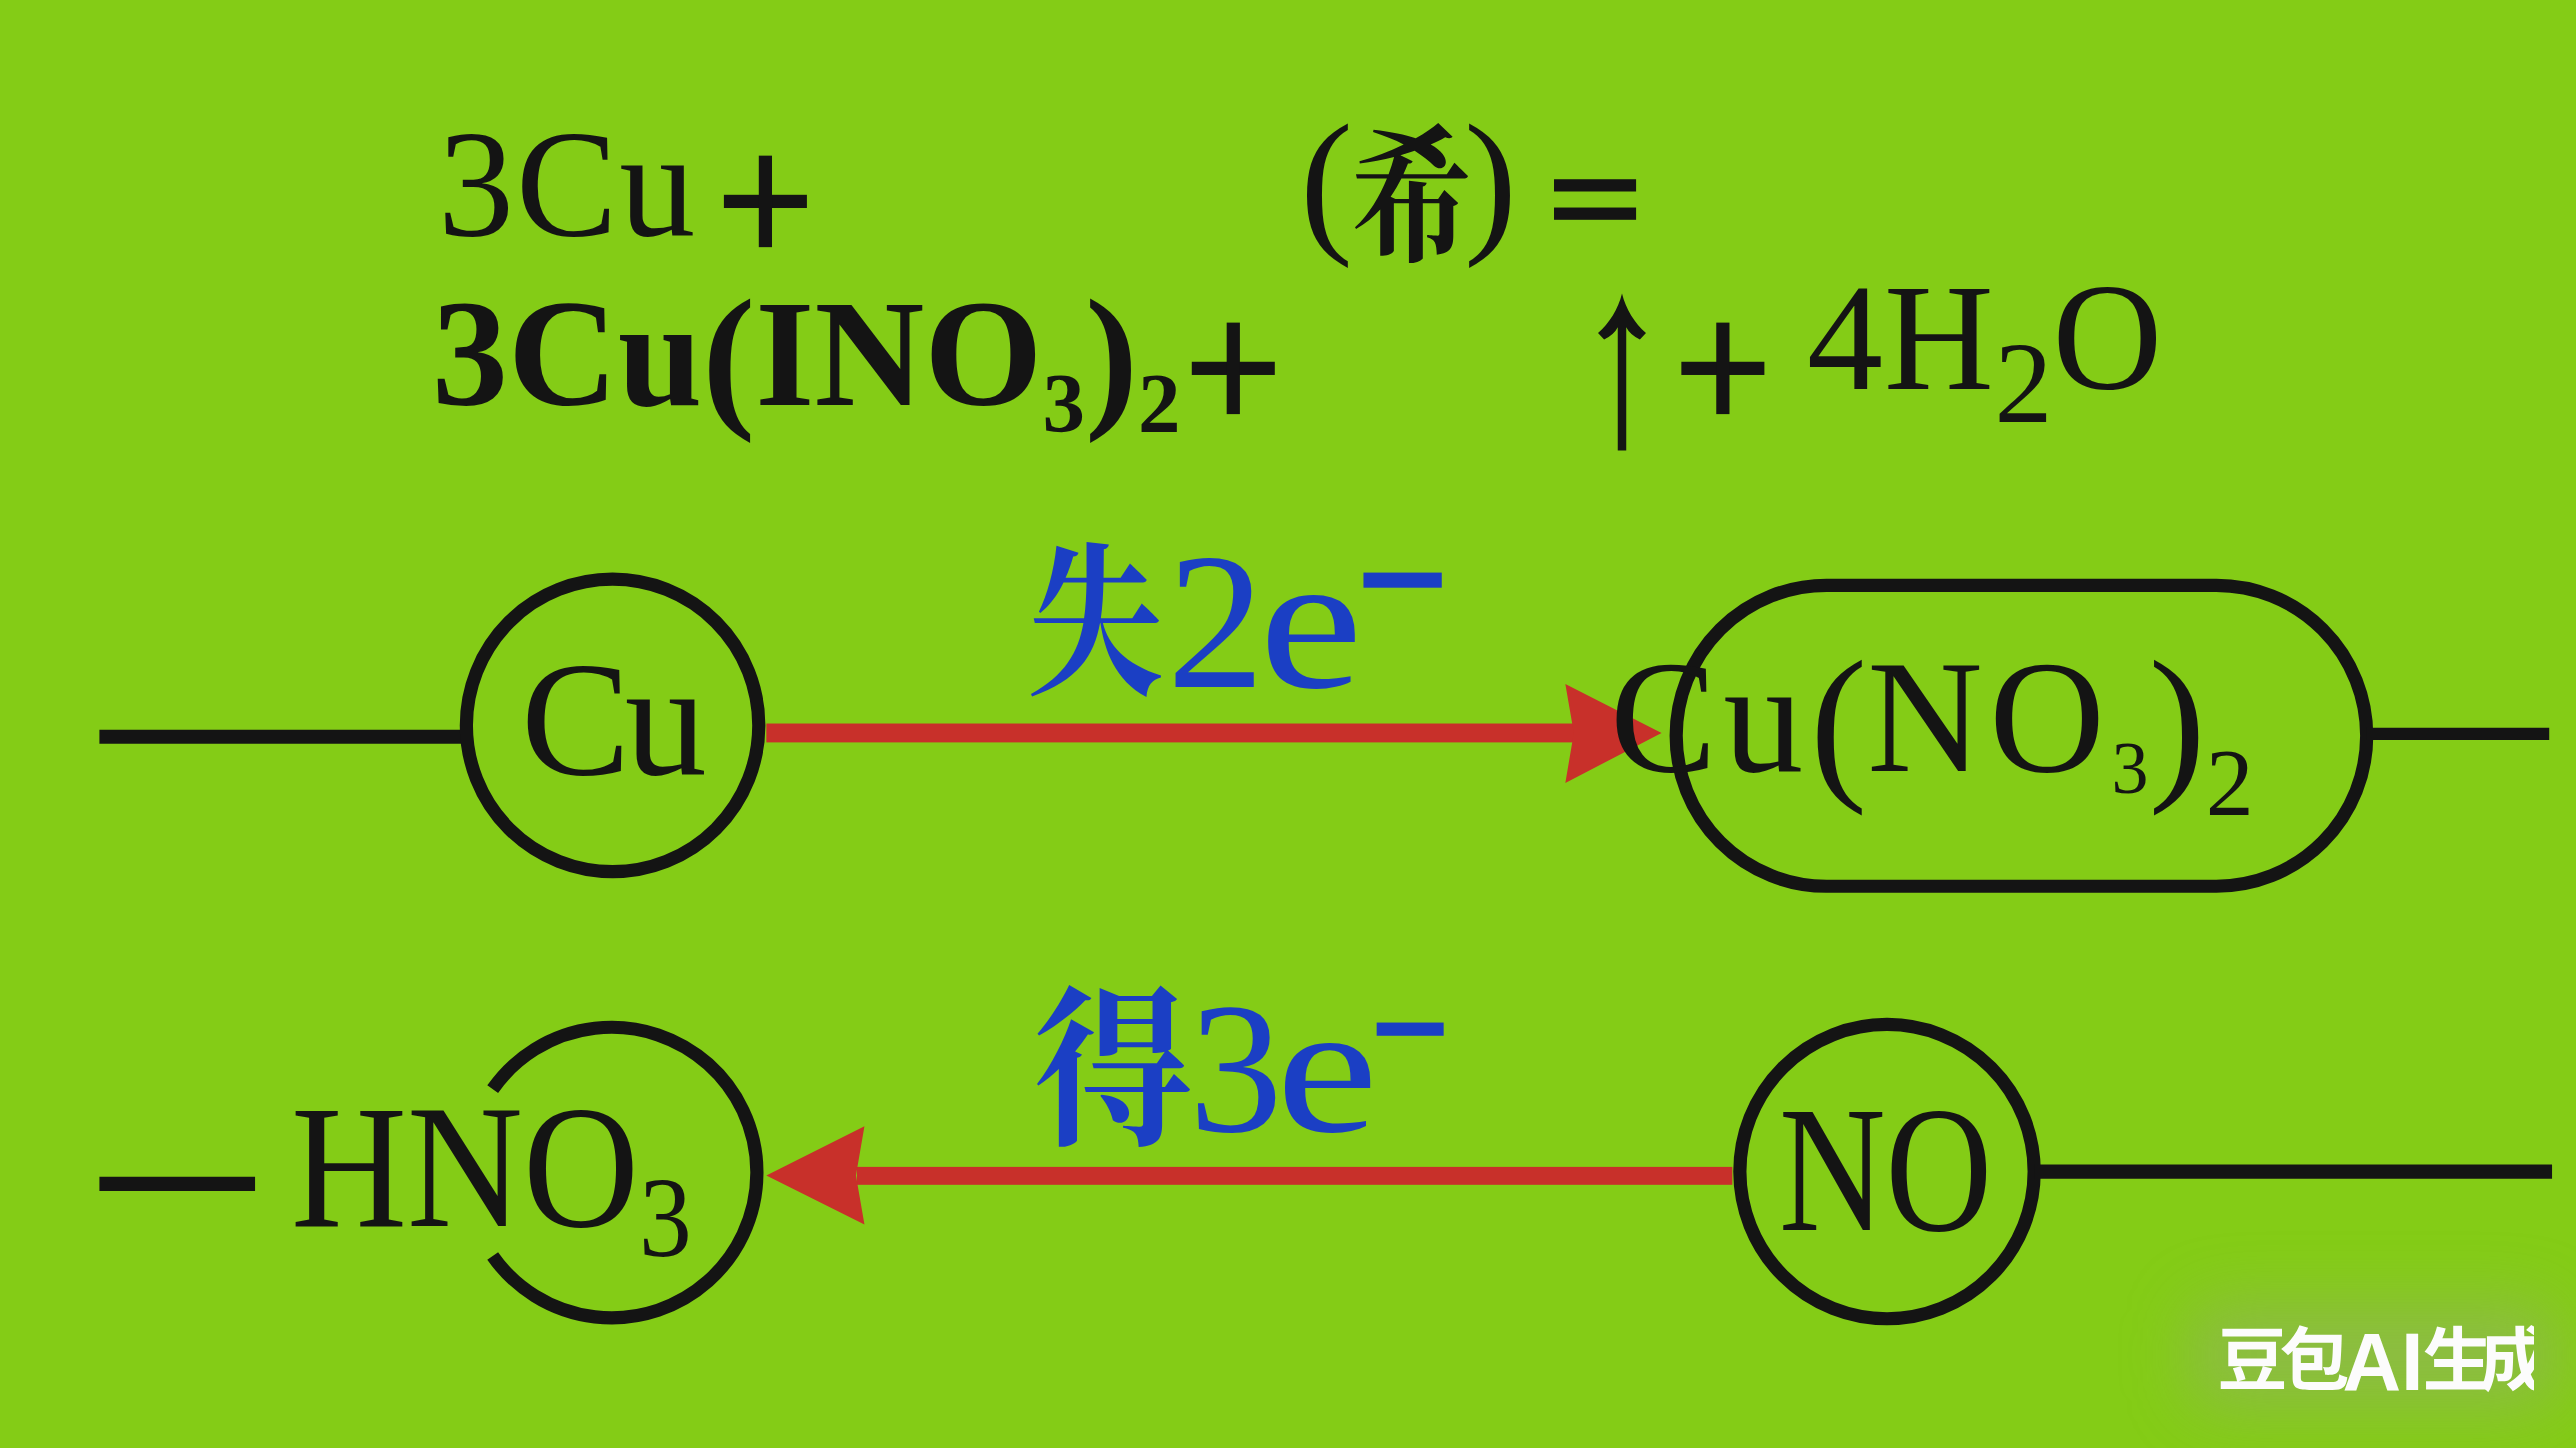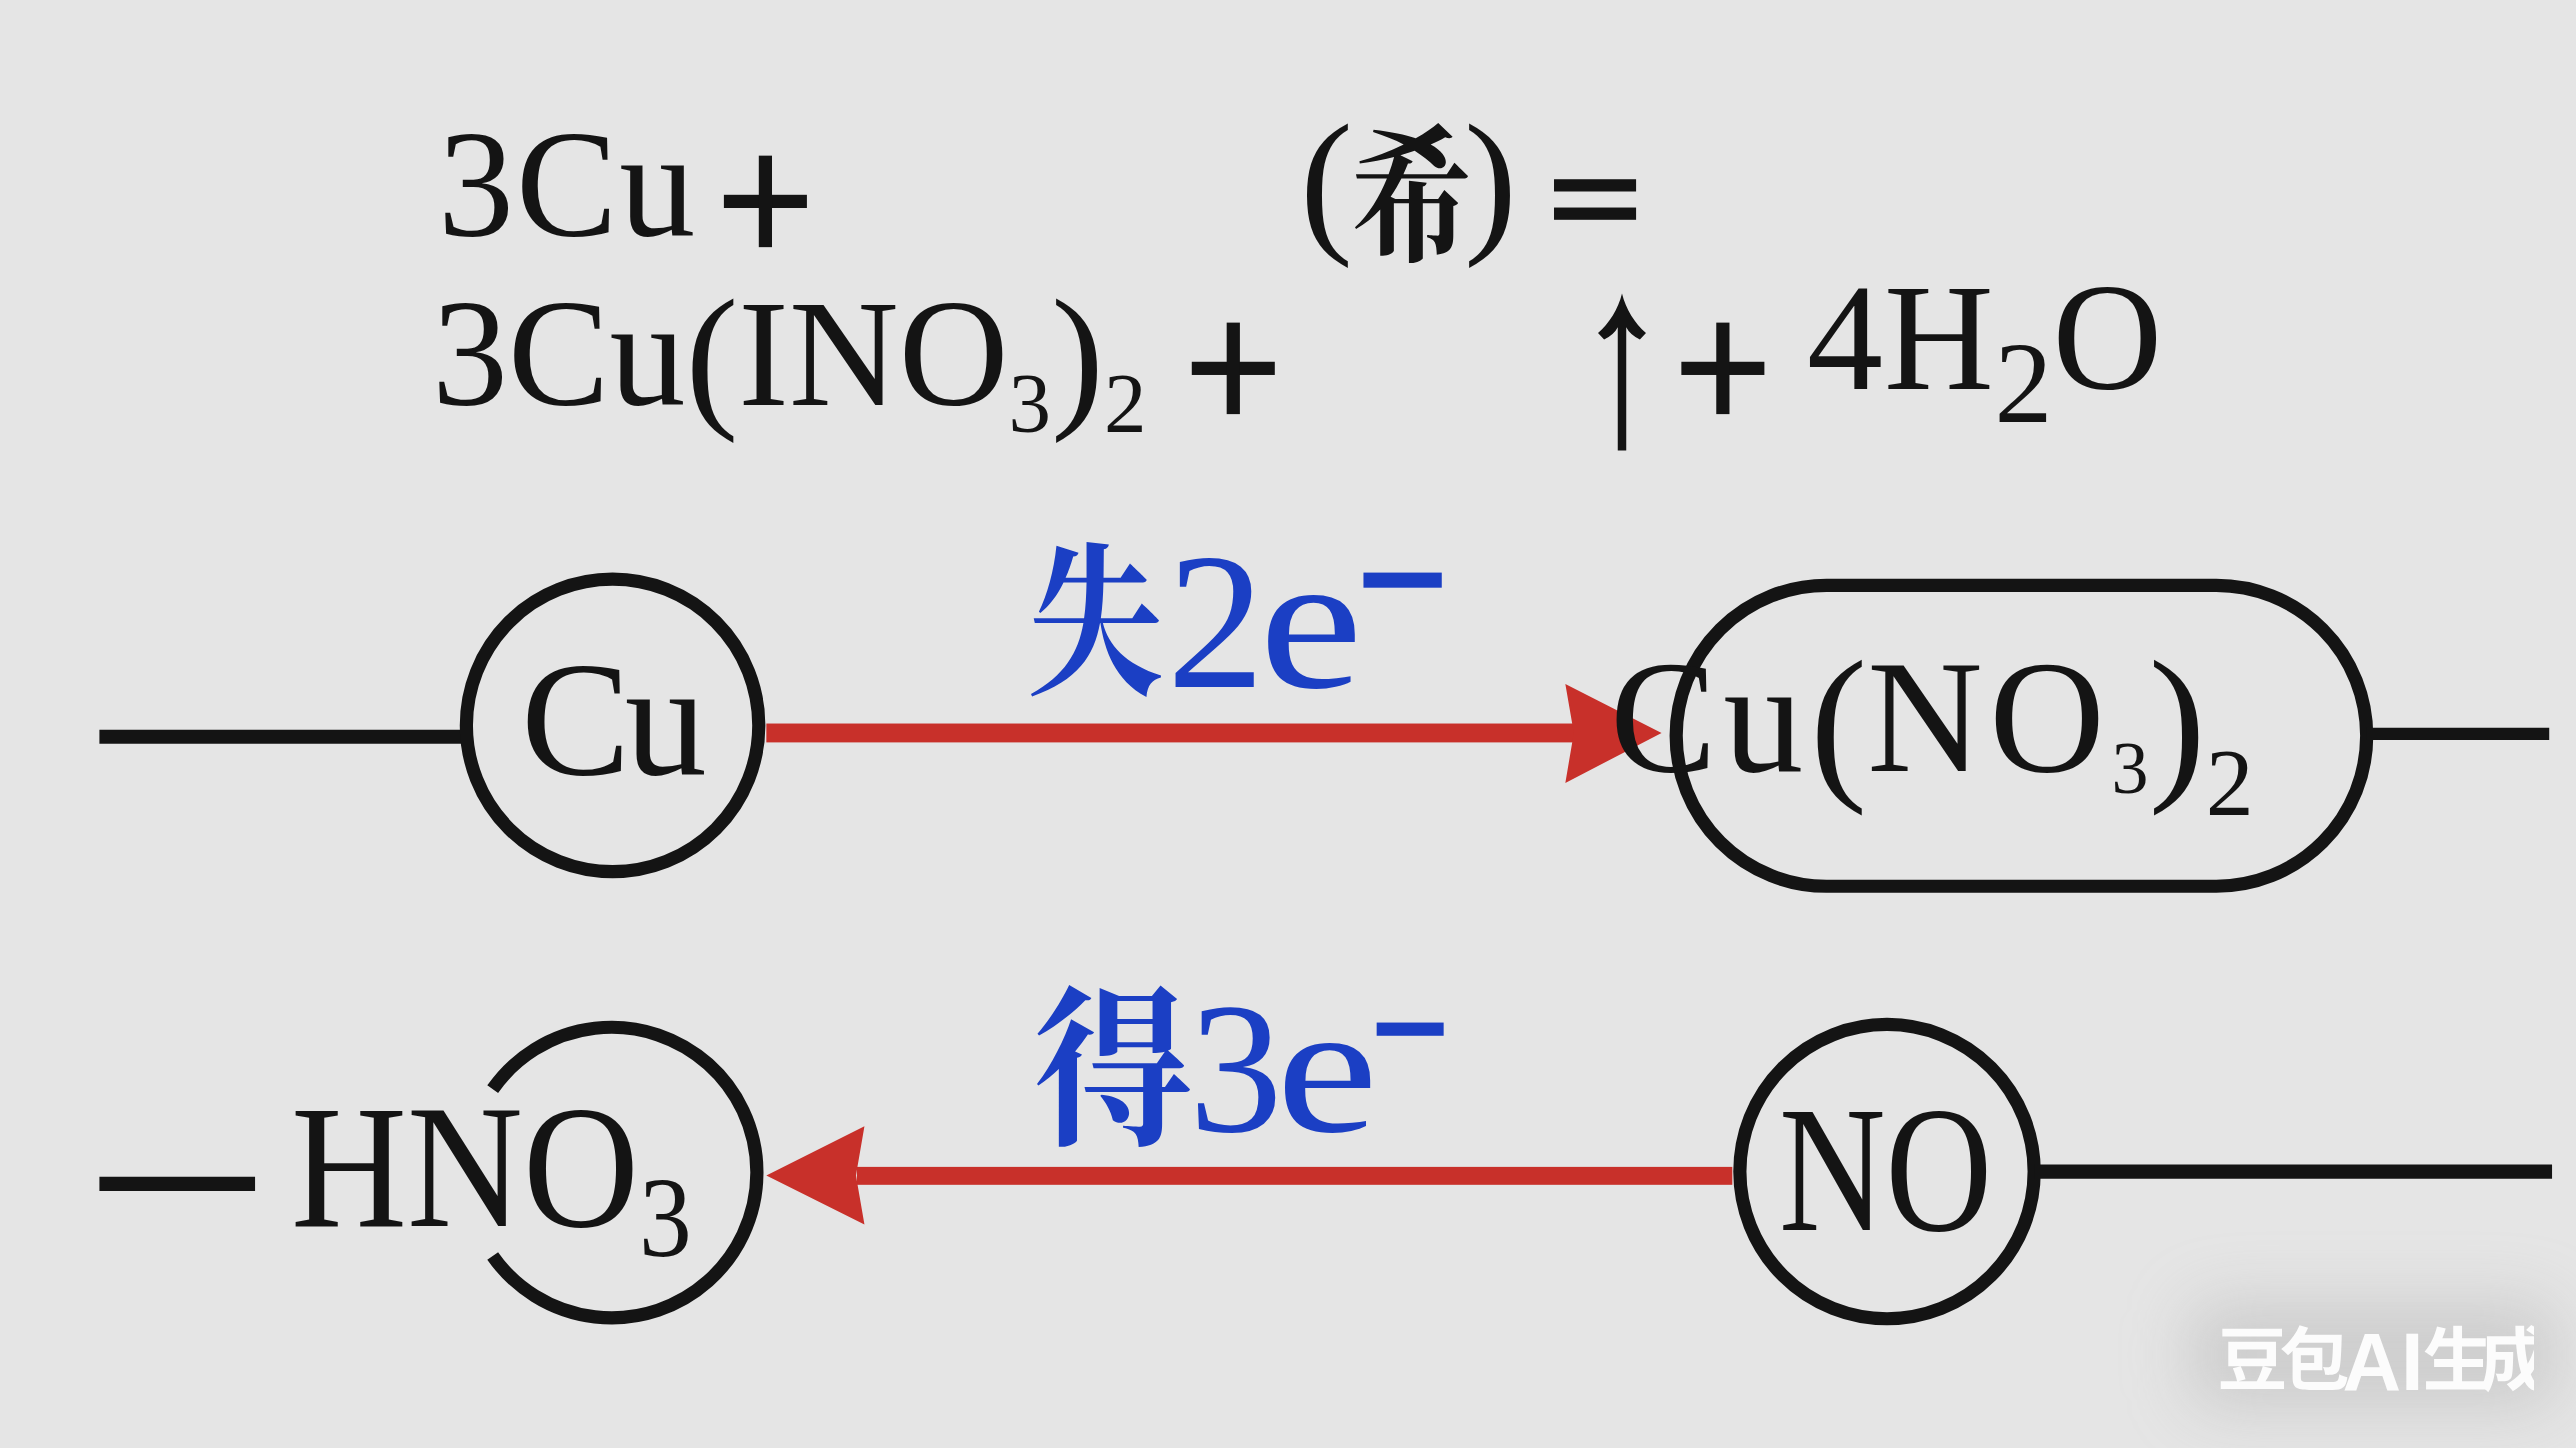--- a/index.html
+++ b/index.html
@@ -1,14 +1,14 @@
 <!DOCTYPE html>
 <html style="font-size:15px"><head><meta charset="utf-8"><style>
 html,body{margin:0;padding:0;background:#fdfdfd}
-#page{position:relative;width:2576px;height:1448px;background:#e5e5e5;overflow:hidden;
+#page{position:relative;width:2576px;height:1448px;background:#84cc16;overflow:hidden;
  font-family:"Liberation Serif",serif;color:#141414}
 #art{position:absolute;left:0;top:0}
 .t{position:absolute;white-space:nowrap;line-height:1}
 .sb5{font-size:75px;vertical-align:-11.3px;letter-spacing:0}
 .sb3{font-size:85px;vertical-align:-26.4px;letter-spacing:0}
 .sbw{font-size:116px;vertical-align:-33px;letter-spacing:0}
 .sbD{font-size:74px;vertical-align:-22.6px;letter-spacing:0}
 .sbE{font-size:96px;vertical-align:-44px;letter-spacing:0}
 .sbH{font-size:115px;vertical-align:-30px;letter-spacing:0}
 .parI{font-size:159px;vertical-align:-3.8px;letter-spacing:0}
@@ -50,21 +50,21 @@
  <rect x="1445" y="607" width="83" height="16"></rect>
  <rect x="1459" y="1084" width="71" height="14"></rect>
 </g>
 </svg>
 <div class="t" style="left:438px;top:109px;font-size:152px;letter-spacing:1.9px">3Cu</div>
     <div class="t" style="left:1300px;top:101px;font-size:159px">(</div>
     <svg class="cg" style="left:1355px;top:123px;width:113px;height:140px" viewBox="26 -852 945 939" preserveAspectRatio="none">
       <path transform="scale(1,-1)" fill="#141414" d="M181 807 177 791C275 766 360 738 433 708C316 662 186 622 63 596L66 580C162 589 260 605 353 624C341 586 325 547 307 508H34L42 480H293C232 359 142 237 26 152L35 141C112 175 179 220 237 271V-38H258C315 -38 351 -13 351 -4V314H477V-87H498C541 -87 592 -65 593 -55V314H732V113C732 102 728 96 714 96C698 96 629 100 629 100V86C667 79 683 67 694 50C705 33 708 5 710 -31C832 -21 848 23 848 100V295C869 299 882 308 889 316L773 402L721 343H593V426C616 430 623 439 625 451L477 465V343H364L324 358C358 397 388 439 414 480H943C958 480 968 485 971 496C927 533 857 586 857 586L794 508H431C445 532 458 556 469 580C494 579 503 585 508 596L406 636C447 645 487 655 525 666C593 631 647 596 688 564C772 508 870 614 659 707C703 723 744 739 780 756C812 747 833 749 842 760L722 852C675 819 610 784 534 750C446 773 331 794 181 807Z"></path>
     </svg>
     <div class="t" style="left:1464px;top:101px;font-size:159px">)</div>
-<div class="t" style="left:432px;top:276px;font-size:152px;">3Cu<span class="parI">(</span>INO<span class="sb3">3</span><span class="parI">)</span><span class="sb3">2</span></div>
+<div class="t" style="left:432px;top:276px;font-size:152px;font-weight:bold;">3Cu<span class="parI">(</span>INO<span class="sb3">3</span><span class="parI">)</span><span class="sb3">2</span></div>
     <svg class="cg" style="left:1598px;top:293px;width:48px;height:158px" viewBox="0 0 51 167">
       <path fill="#141414" d="M25.5 0 C21.5 16 12 32 0 42 L6.5 49 Q17 44 21 36 L21 167 L30 167 L30 36 Q34 44 44.5 49 L51 42 C39 32 29.5 16 25.5 0 Z"></path>
     </svg>
     <div class="t" style="left:1807px;top:262px;font-size:152px;letter-spacing:0.9px">4H<span class="sbw">2</span>O</div>
 <div class="t" style="left:521px;top:637px;font-size:164px;letter-spacing:-5.7px">Cu</div>
 <div class="t" style="left:1610px;top:635px;font-size:160px;letter-spacing:6.6px">Cu<span class="par2">(</span>NO<span class="sbD">3</span><span class="par2">)</span><span class="sbE">2</span></div>
 <div class="t" style="left:291px;top:1080px;font-size:175px;transform:scaleX(.918);transform-origin:0 0">HNO<span class="sbH">3</span></div>
 <div class="t" style="left:1779px;top:1080px;font-size:180px;transform:scaleX(.82);transform-origin:0 0">NO</div>
 <svg class="cg" style="left:1031px;top:542px;width:130px;height:155px" viewBox="26 -843 955 934" preserveAspectRatio="none">
       <path transform="scale(1,-1)" fill="#1b3fc4" d="M213 820C195 669 144 521 84 423L95 415C162 460 219 521 265 599H434C432 521 428 450 416 384H46L54 355H411C373 177 275 40 26 -73L34 -88C369 10 489 155 533 355H536C565 196 643 9 874 -91C881 -20 918 14 980 26L981 39C718 106 594 224 554 355H938C953 355 963 360 966 371C919 412 840 472 840 472L770 384H539C551 450 556 521 558 599H848C863 599 874 604 876 615C829 655 753 713 753 713L684 627H559L561 799C585 803 595 813 598 828L434 843V627H280C301 666 320 709 336 756C360 756 371 765 375 778Z"></path>

